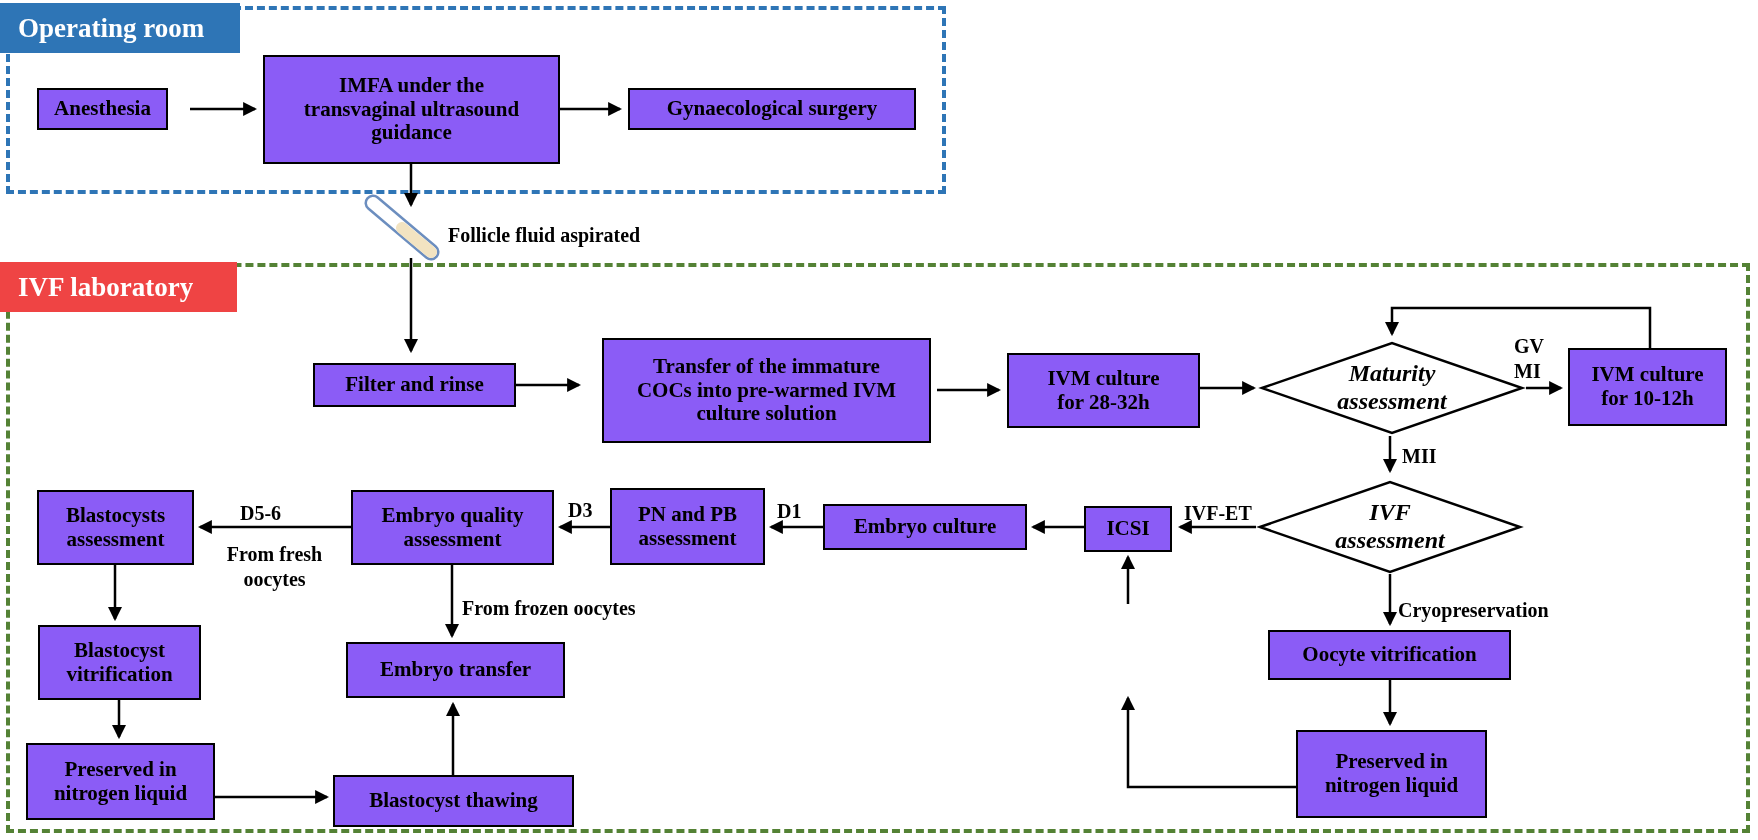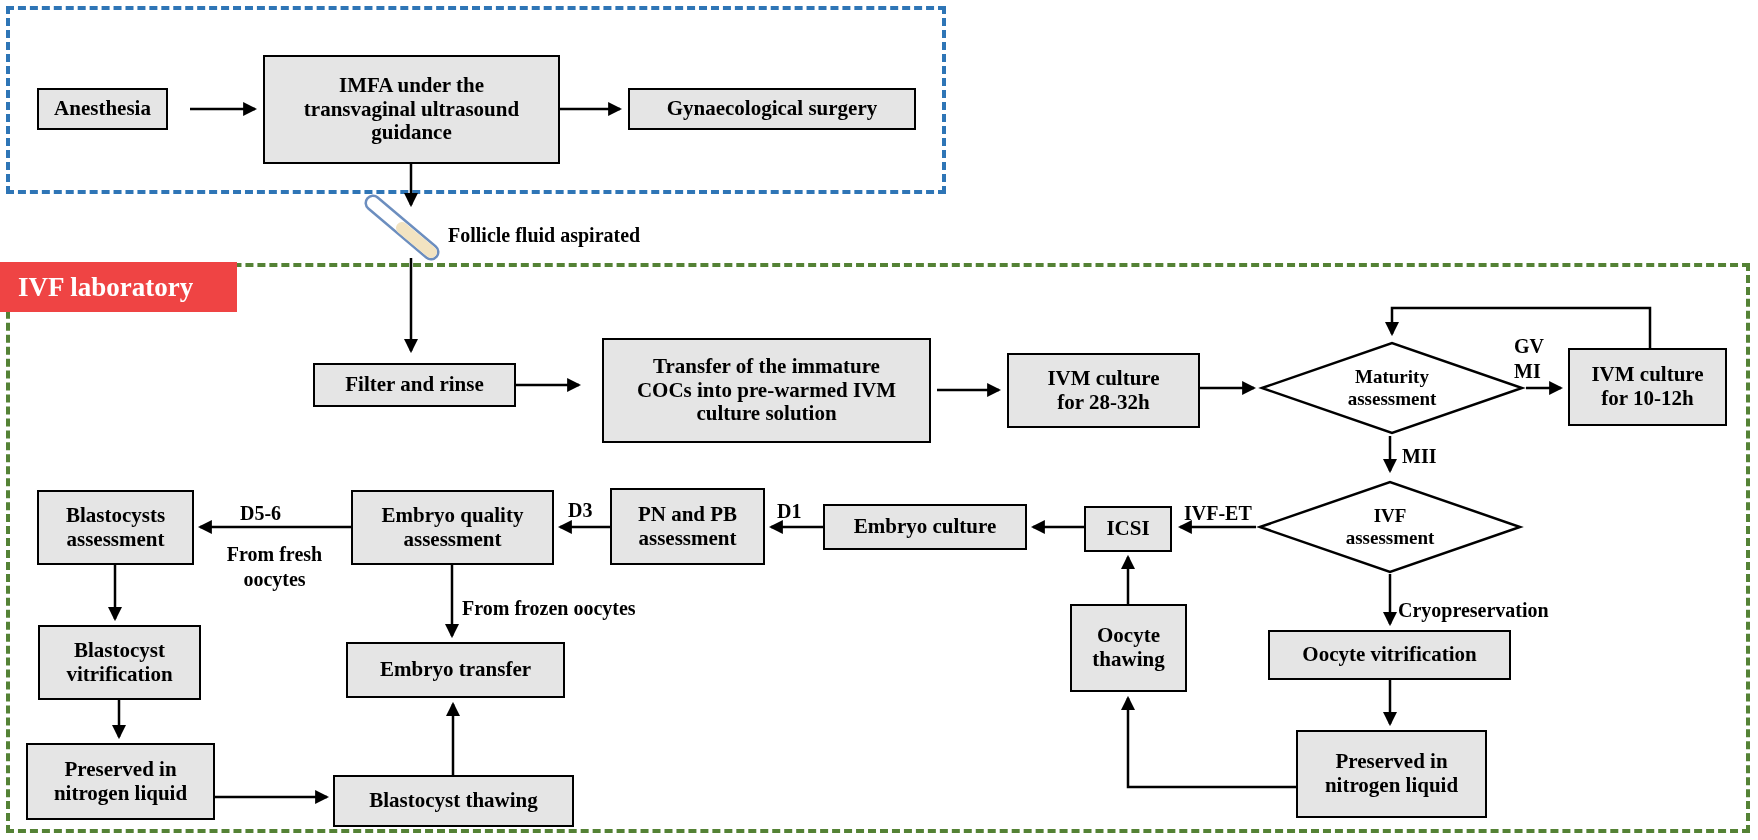--- a/index.html
+++ b/index.html
@@ -6,25 +6,25 @@
   #canvas{position:relative;width:1758px;height:840px;background:#fff;overflow:hidden;
           font-family:"Liberation Serif","DejaVu Serif",serif;}
   .zone{position:absolute;box-sizing:border-box;border:4px dashed transparent;}
   #zone-or{left:6px;top:6px;width:940px;height:188px;border-color:#2E75B6;}
   #zone-lab{left:6px;top:263px;width:1744px;height:570px;border-color:#548235;}
   .zone-label{position:absolute;box-sizing:border-box;color:#fff;font-weight:bold;font-size:27px;
               display:flex;align-items:center;padding-left:18px;}
   #lbl-or{left:0;top:3px;width:240px;height:50px;background:#2E75B6;}
   #lbl-lab{left:0;top:262px;width:237px;height:50px;background:#ef4444;}
   svg.connectors{position:absolute;left:0;top:0;}
-  .node{position:absolute;box-sizing:border-box;background:#e5e5e5;border:2.5px solid #000;
+  .node{position:absolute;box-sizing:border-box;background:#8b5cf6;border:2.5px solid #000;
         display:flex;align-items:center;justify-content:center;text-align:center;
         font-weight:bold;font-size:21px;line-height:1.14;white-space:pre-line;color:#000;}
   .dmlabel{position:absolute;display:flex;align-items:center;justify-content:center;text-align:center;
-           font-weight:bold;font-size:19px;line-height:1.15;white-space:pre-line;color:#000;}
+           font-weight:bold;font-size:24px;line-height:1.15;white-space:pre-line;color:#000;font-style:italic;}
   .elabel{position:absolute;font-weight:bold;font-size:20px;line-height:1.25;
           white-space:pre-line;color:#000000;}
   .elabel.center{text-align:center;}
 </style>
 </head>
 <body>
 
 <div id="canvas">
 
   <div class="zone" id="zone-or"></div>
@@ -65,20 +65,21 @@
       <polygon points="1260,527 1390,482 1520,527 1390,572" fill="#fff"></polygon>
     </g>
 
     <g>
       <path d="M373,203 L431,252" stroke="#6C8EBF" stroke-width="17" stroke-linecap="round" fill="none"></path>
       <path d="M373,203 L431,252" stroke="#FFFFFF" stroke-width="12" stroke-linecap="round" fill="none"></path>
       <path d="M402,228 L431,252" stroke="#F2E3C1" stroke-width="12" stroke-linecap="round" fill="none"></path>
     </g>
   </svg>
 
+  <div class="zone-label" id="lbl-or">Operating room</div>
   <div class="zone-label" id="lbl-lab">IVF laboratory</div>
 
   <div class="node" style="left:37px;top:88px;width:131px;height:42px">Anesthesia</div>
   <div class="node" style="left:263px;top:55px;width:297px;height:109px">IMFA under the
 transvaginal ultrasound
 guidance</div>
   <div class="node" style="left:628px;top:88px;width:288px;height:42px">Gynaecological surgery</div>
   <div class="node" style="left:313px;top:363px;width:203px;height:44px">Filter and rinse</div>
   <div class="node" style="left:602px;top:338px;width:329px;height:105px">Transfer of the immature
 COCs into pre-warmed IVM
@@ -94,22 +95,20 @@
   <div class="node" style="left:351px;top:490px;width:203px;height:75px">Embryo quality
 assessment</div>
   <div class="node" style="left:37px;top:490px;width:157px;height:75px">Blastocysts
 assessment</div>
   <div class="node" style="left:38px;top:625px;width:163px;height:75px">Blastocyst
 vitrification</div>
   <div class="node" style="left:26px;top:743px;width:189px;height:77px">Preserved in
 nitrogen liquid</div>
   <div class="node" style="left:333px;top:775px;width:241px;height:52px">Blastocyst thawing</div>
   <div class="node" style="left:346px;top:642px;width:219px;height:56px">Embryo transfer</div>
-  <div class="node" style="left:1070px;top:604px;width:117px;height:88px">Oocyte
-thawing</div>
   <div class="node" style="left:1268px;top:630px;width:243px;height:50px">Oocyte vitrification</div>
   <div class="node" style="left:1296px;top:730px;width:191px;height:88px">Preserved in
 nitrogen liquid</div>
 
   <div class="dmlabel" style="left:1312px;top:354px;width:160px;height:68px">Maturity
 assessment</div>
   <div class="dmlabel" style="left:1310px;top:493px;width:160px;height:68px">IVF
 assessment</div>
 
   <div class="elabel" style="left:448px;top:223px">Follicle fluid aspirated</div>

